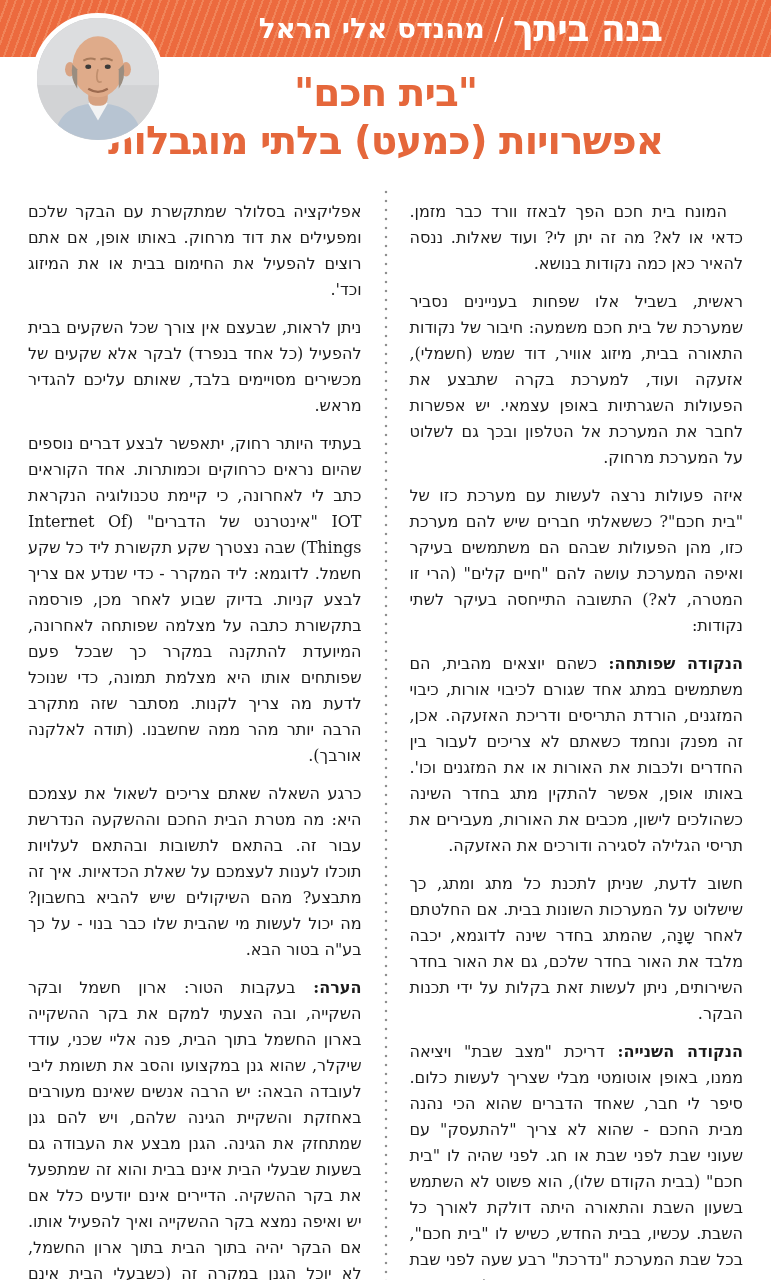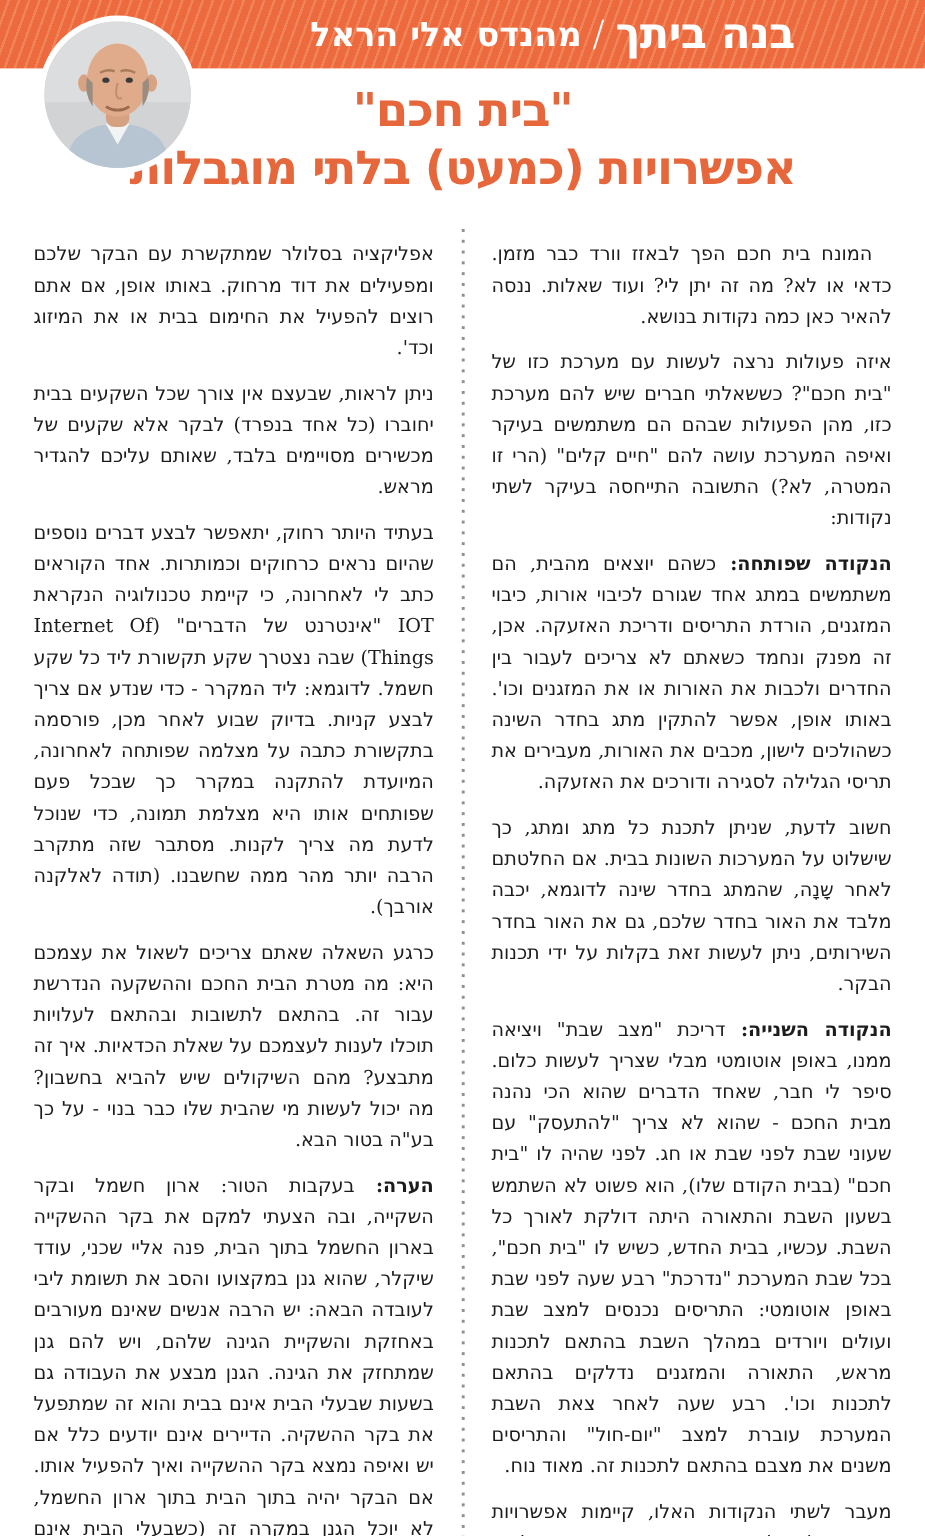--- a/index.html
+++ b/index.html
@@ -95,34 +95,35 @@
 <div class="title-block" style="color: rgb(229, 103, 59);">
   <div class="title-line">"בית חכם"</div>
   <div class="title-line">אפשרויות (כמעט) בלתי מוגבלות</div>
 </div>
 
 <div class="article">
 
   <div class="col">
     <div>
         <p class="para indent">המונח בית חכם הפך לבאזז וורד כבר מזמן. כדאי או לא? מה זה יתן לי? ועוד שאלות. ננסה להאיר כאן כמה נקודות בנושא.</p>
+        <p class="para">ראשית, בשביל אלו שפחות בעניינים נסביר שמערכת של בית חכם משמעה: חיבור של נקודות התאורה בבית, מיזוג אוויר, דוד שמש (חשמלי), אזעקה ועוד, למערכת בקרה שתבצע את הפעולות השגרתיות באופן עצמאי. יש אפשרות לחבר את המערכת אל הטלפון ובכך גם לשלוט על המערכת מרחוק.</p>
         <p class="para">איזה פעולות נרצה לעשות עם מערכת כזו של "בית חכם"? כששאלתי חברים שיש להם מערכת כזו, מהן הפעולות שבהם הם משתמשים בעיקר ואיפה המערכת עושה להם "חיים קלים" (הרי זו המטרה, לא?) התשובה התייחסה בעיקר לשתי נקודות:</p>
         <p class="para"><strong>הנקודה שפותחה: </strong>כשהם יוצאים מהבית, הם משתמשים במתג אחד שגורם לכיבוי אורות, כיבוי המזגנים, הורדת התריסים ודריכת האזעקה. אכן, זה מפנק ונחמד כשאתם לא צריכים לעבור בין החדרים ולכבות את האורות או את המזגנים וכו'. באותו אופן, אפשר להתקין מתג בחדר השינה כשהולכים לישון, מכבים את האורות, מעבירים את תריסי הגלילה לסגירה ודורכים את האזעקה.</p>
         <p class="para">חשוב לדעת, שניתן לתכנת כל מתג ומתג, כך שישלוט על המערכות השונות בבית. אם החלטתם לאחר שָנָה, שהמתג בחדר שינה לדוגמא, יכבה מלבד את האור בחדר שלכם, גם את האור בחדר השירותים, ניתן לעשות זאת בקלות על ידי תכנות הבקר.</p>
         <p class="para"><strong>הנקודה השנייה: </strong>דריכת "מצב שבת" ויציאה ממנו, באופן אוטומטי מבלי שצריך לעשות כלום. סיפר לי חבר, שאחד הדברים שהוא הכי נהנה מבית החכם - שהוא לא צריך "להתעסק" עם שעוני שבת לפני שבת או חג. לפני שהיה לו "בית חכם" (בבית הקודם שלו), הוא פשוט לא השתמש בשעון השבת והתאורה היתה דולקת לאורך כל השבת. עכשיו, בבית החדש, כשיש לו "בית חכם", בכל שבת המערכת "נדרכת" רבע שעה לפני שבת באופן אוטומטי: התריסים נכנסים למצב שבת ועולים ויורדים במהלך השבת בהתאם לתכנות מראש, התאורה והמזגנים נדלקים בהתאם לתכנות וכו'. רבע שעה לאחר צאת השבת המערכת עוברת למצב "יום-חול" והתריסים משנים את מצבם בהתאם לתכנות זה. מאוד נוח.</p>
         <p class="para">מעבר לשתי הנקודות האלו, קיימות אפשרויות נוספות לפעולות נקודתיות באמצעות שליטה מרחוק, למשל שליטה על דוד החשמל. אתם יודעים שבעוד חצי שעה תהיו בבית, ראיתם שהיום היה יום מעונן ואתם יודעים מראש שהמים לא מספיק חמים בדוד השמש. אתם נכנסים באמצעות</p>
       </div>
   </div>
 
   <div class="divider"></div>
 
   <div class="col">
     <div>
         <p class="para">אפליקציה בסלולר שמתקשרת עם הבקר שלכם ומפעילים את דוד מרחוק. באותו אופן, אם אתם רוצים להפעיל את החימום בבית או את המיזוג וכד'.</p>
-        <p class="para">ניתן לראות, שבעצם אין צורך שכל השקעים בבית יחוברו (כל אחד בנפרד) לבקר אלא שקעים של מכשירים מסויימים בלבד, שאותם עליכם להגדיר מראש.</p>
+        <p class="para">ניתן לראות, שבעצם אין צורך שכל השקעים בבית להפעיל (כל אחד בנפרד) לבקר אלא שקעים של מכשירים מסויימים בלבד, שאותם עליכם להגדיר מראש.</p>
         <p class="para">בעתיד היותר רחוק, יתאפשר לבצע דברים נוספים שהיום נראים כרחוקים וכמותרות. אחד הקוראים כתב לי לאחרונה, כי קיימת טכנולוגיה הנקראת IOT "אינטרנט של הדברים" (Internet Of Things) שבה נצטרך שקע תקשורת ליד כל שקע חשמל. לדוגמא: ליד המקרר - כדי שנדע אם צריך לבצע קניות. בדיוק שבוע לאחר מכן, פורסמה בתקשורת כתבה על מצלמה שפותחה לאחרונה, המיועדת להתקנה במקרר כך שבכל פעם שפותחים אותו היא מצלמת תמונה, כדי שנוכל לדעת מה צריך לקנות. מסתבר שזה מתקרב הרבה יותר מהר ממה שחשבנו. (תודה לאלקנה אורבך).</p>
         <p class="para">כרגע השאלה שאתם צריכים לשאול את עצמכם היא: מה מטרת הבית החכם וההשקעה הנדרשת עבור זה. בהתאם לתשובות ובהתאם לעלויות תוכלו לענות לעצמכם על שאלת הכדאיות. איך זה מתבצע? מהם השיקולים שיש להביא בחשבון? מה יכול לעשות מי שהבית שלו כבר בנוי - על כך בע"ה בטור הבא.</p>
         <p class="para"><strong>הערה: </strong>בעקבות הטור: ארון חשמל ובקר השקייה, ובה הצעתי למקם את בקר ההשקייה בארון החשמל בתוך הבית, פנה אליי שכני, עודד שיקלר, שהוא גנן במקצועו והסב את תשומת ליבי לעובדה הבאה: יש הרבה אנשים שאינם מעורבים באחזקת והשקיית הגינה שלהם, ויש להם גנן שמתחזק את הגינה. הגנן מבצע את העבודה גם בשעות שבעלי הבית אינם בבית והוא זה שמתפעל את בקר ההשקיה. הדיירים אינם יודעים כלל אם יש ואיפה נמצא בקר ההשקייה ואיך להפעיל אותו. אם הבקר יהיה בתוך הבית בתוך ארון החשמל, לא יוכל הגנן במקרה זה (כשבעלי הבית אינם בבית), לתכנת את ההשקייה. בנוסף, אם המערכת בתוך הבית והגנן מפעיל אותה, הוא חייב להיכנס בנעליו, שלעיתים מלאות בוץ, לתוך הבית ועשוי ללכלך אותו.</p>
         <p class="para">לכן, במקרים אלו, אם לא אתם מתכנתים את בקר ההשקייה, כדאי שהבקר יהיה מחוץ לבית. תודה לעודד על ההערה.</p>
       </div>
 
   </div>
 
 </div>
 

